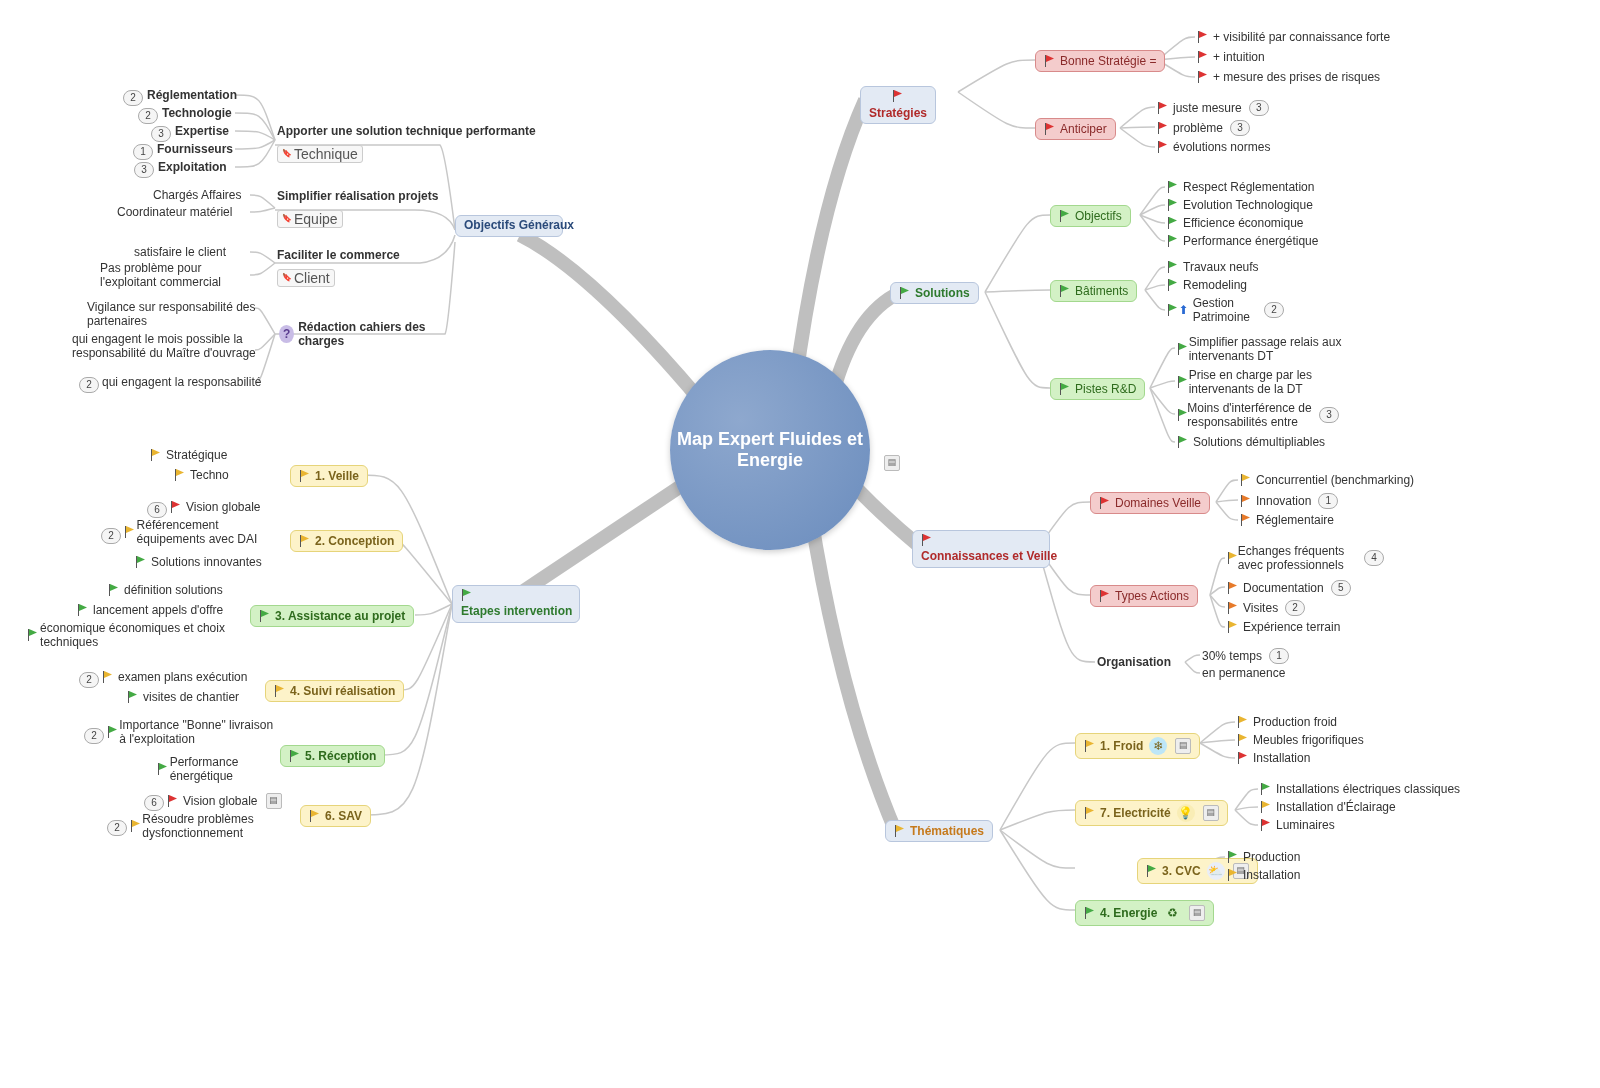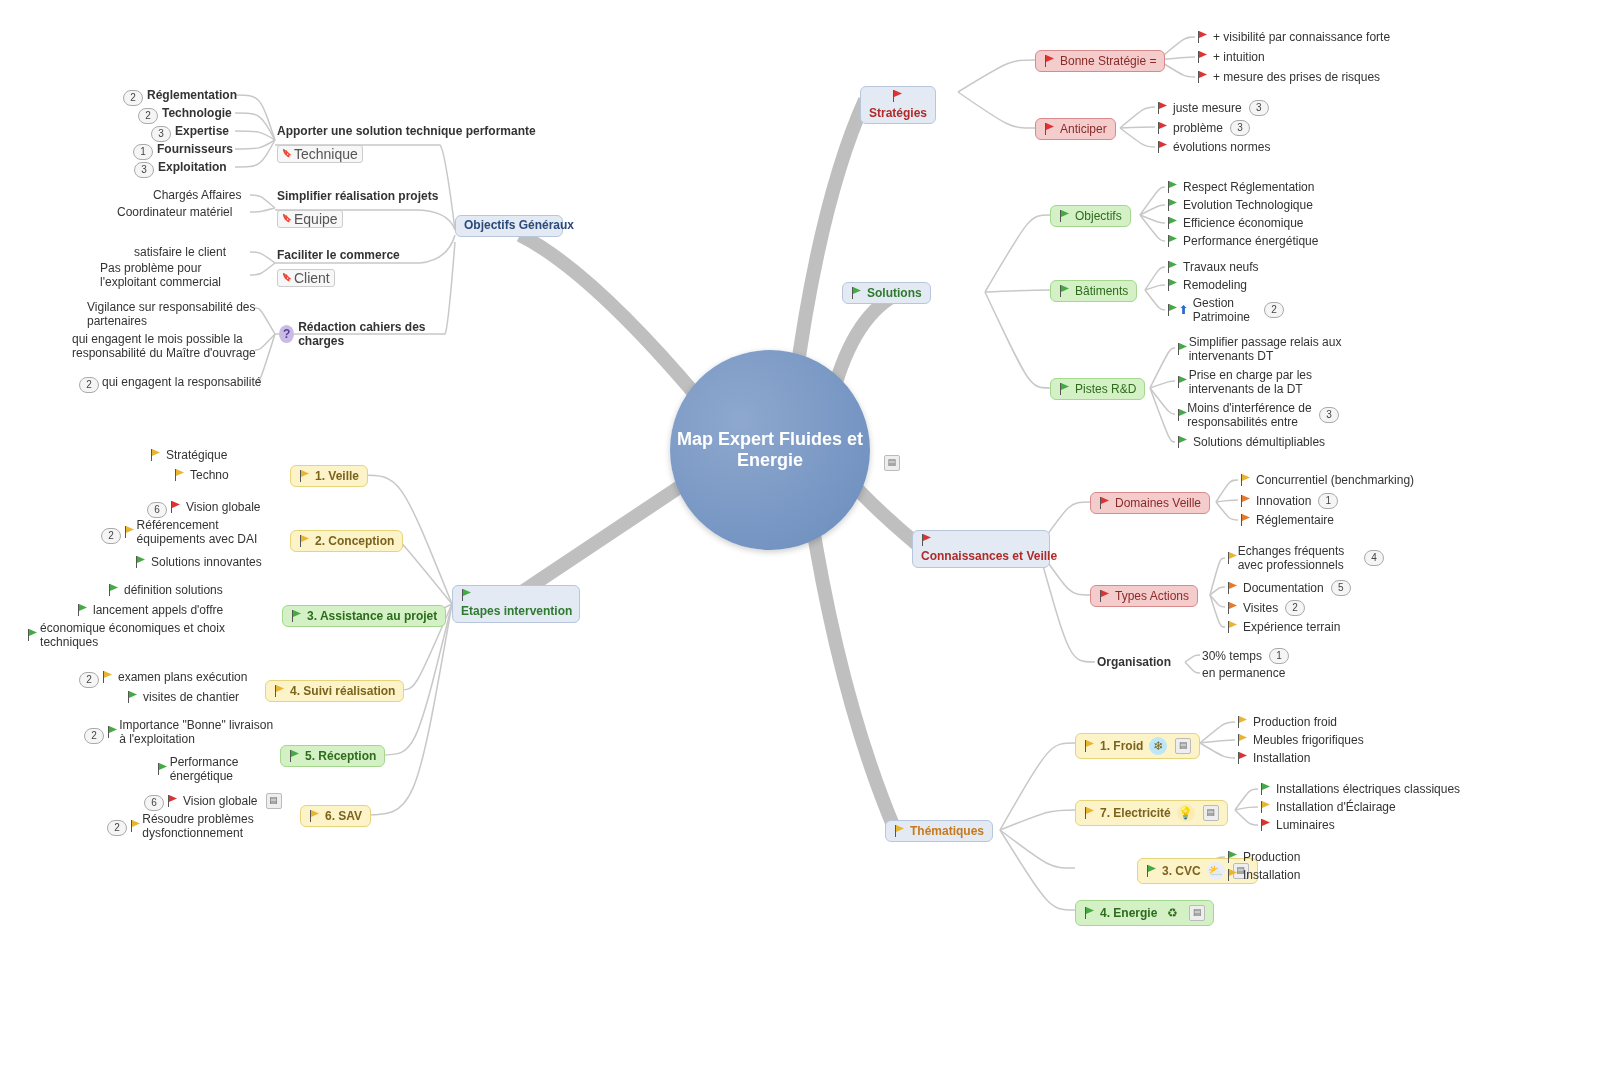--- a/index.html
+++ b/index.html
@@ -255,21 +255,21 @@
 <div class="node plain" style="left:122px; top:518px; width:160px; white-space:normal;">
     <span class="flag yellow"></span>
     <span>Référencement équipements avec DAI</span>
   </div>
 <span class="badge-num" style="position:absolute;left:98px;top:528px;">2</span>
 <div class="node plain" style="left:133px; top:555px;">
     <span class="flag green"></span>
     <span>Solutions innovantes</span>
   </div>
 
-<div class="node green" style="left:250px; top:605px;margin-left:32px;">
+<div class="node green" style="left:250px; top:605px;">
     <span class="flag green"></span>
     <b>3. Assistance au projet</b>
   </div>
 <div class="node plain" style="left:106px; top:583px;">
     <span class="flag green"></span>
     <span>définition solutions</span>
   </div>
 <div class="node plain" style="left:75px; top:603px;">
     <span class="flag green"></span>
     <span>lancement appels d'offre</span>
@@ -356,21 +356,21 @@
 <div class="node plain" style="left:1155px; top:120px;">
     <span class="flag red"></span>
     <span>problème</span>
     <span class="badge-num">3</span>
   </div>
 <div class="node plain" style="left:1155px; top:140px;">
     <span class="flag red"></span>
     <span>évolutions normes</span>
   </div>
 
-<div class="node blue" style="left:842px; top:282px;">
+<div class="node blue" style="left:890px; top:282px;">
   <span class="flag green"></span>
   <span class="hub-title green">Solutions</span>
 </div>
 <div class="node green" style="left:1050px; top:205px;">
     <span class="flag green"></span>
     <span>Objectifs</span>
   </div>
 <div class="node plain" style="left:1165px; top:180px;">
     <span class="flag green"></span>
     <span>Respect Réglementation</span>

